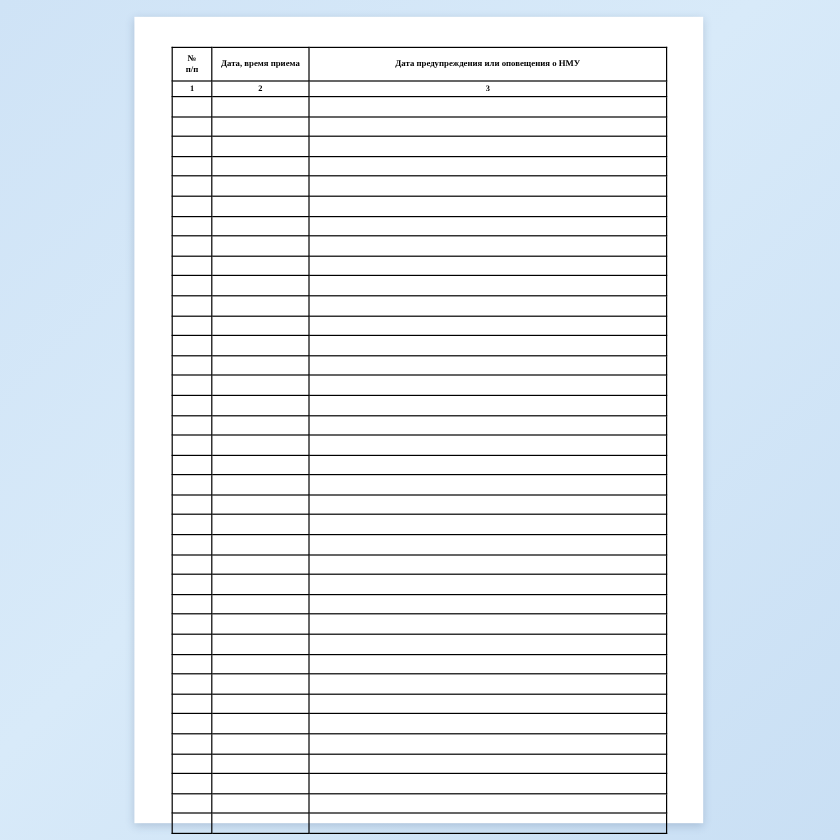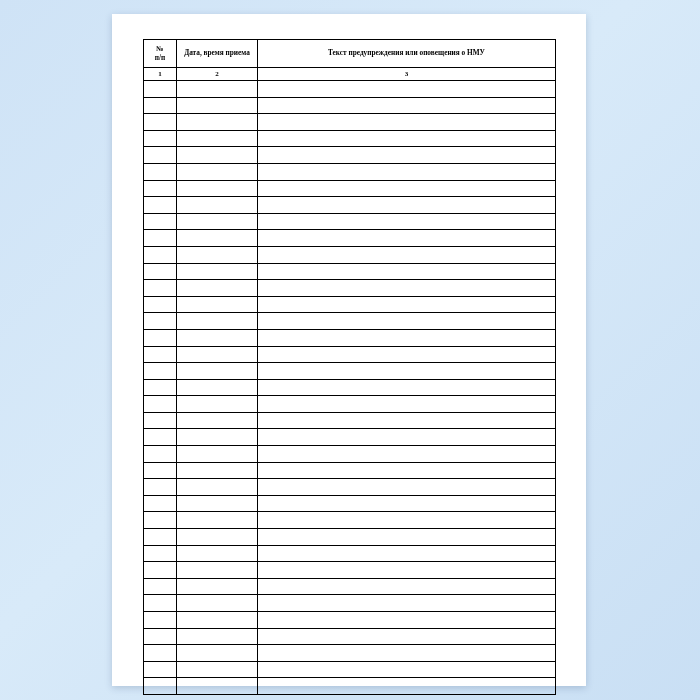--- a/index.html
+++ b/index.html
@@ -84,21 +84,21 @@
           <col class="col-date">
           <col class="col-text">
         </colgroup>
         <thead>
           <tr>
             <th class="hdr">
               <span class="hdr-line">№</span>
               <span class="hdr-line">п/п</span>
             </th>
             <th class="hdr">Дата, время приема</th>
-            <th class="hdr">Текст предупреждения или оповещения о НМУ</th>
+            <th class="hdr">Дата предупреждения или оповещения о НМУ</th>
           </tr>
         </thead>
         <tbody>
           <tr>
             <td class="numrow">1</td>
             <td class="numrow">2</td>
             <td class="numrow">3</td>
           </tr>
         </tbody>
         <tbody id="blank-rows">

